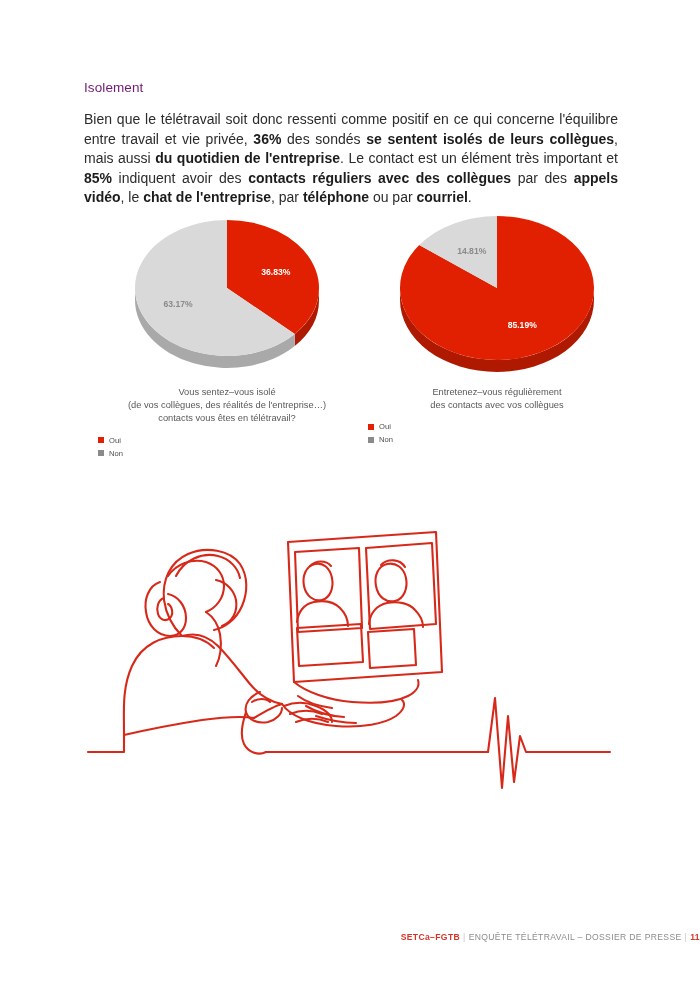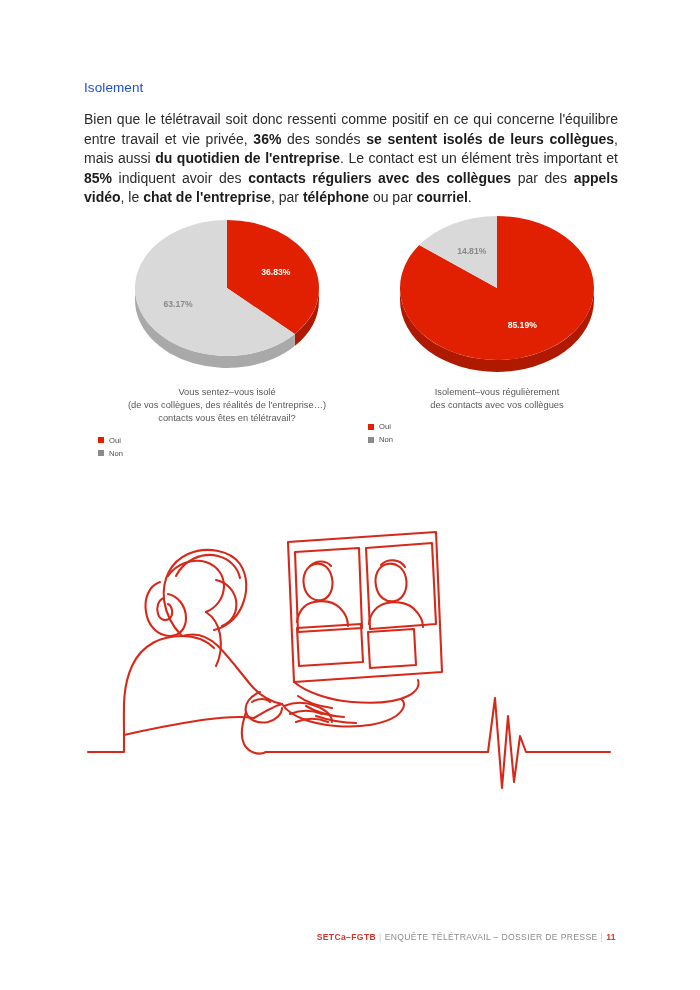--- a/index.html
+++ b/index.html
@@ -22,21 +22,21 @@
     background: #ffffff;
   }
 
   
   .section-heading {
     position: absolute;
     left: 84px;
     top: 80px;
     font-size: 13.5px;
     font-weight: 400;
-    color: #1d4ed8;
+    color: #701a75;
     letter-spacing: 0.1px;
   }
 
   
   .body-text {
     position: absolute;
     left: 84px;
     top: 110px;
     width: 534px;
     font-size: 14px;
@@ -113,21 +113,20 @@
   }
   .illustration svg { display: block; }
 
   
   .footer {
     position: absolute;
     left: 0;
     top: 932px;
     width: 700px;
     text-align: right;
-    padding-right: 84px;
     box-sizing: border-box;
     font-size: 8.6px;
     letter-spacing: 0.35px;
     color: #8c8c8e;
   }
   .footer .brand {
     color: #d7352a;
     font-weight: 700;
   }
   .footer .sep { color: #c9c9cb; padding: 0 3px; }
@@ -184,21 +183,21 @@
         <svg id="pie-svg-1" width="270" height="175" viewBox="0 0 270 175">
             <path d="M 232 78 A 97 72 0 0 1 38 78.00000000000001
           L 38 90.00000000000001 A 97 72 0 0 0 232 90 Z" fill="#af1900"></path>
             <path d="M 135 78 L 135 6 A 97 72 0 1 1 57.21157736384626 34.987111751130655 Z" fill="#e02000"></path>
             <path d="M 135 78 L 57.21157736384626 34.987111751130655 A 97 72 0 0 1 134.99999999999997 6 Z" fill="#d9d9d9"></path>
             <text x="160.24183678198602" y="118.32093356079275" text-anchor="middle" font-family="&quot;Liberation Sans&quot;, sans-serif" font-size="8.6" font-weight="700" fill="#ffffff">85.19%</text>
             <text x="109.75816321801398" y="43.67906643920723" text-anchor="middle" font-family="&quot;Liberation Sans&quot;, sans-serif" font-size="8.6" font-weight="700" fill="#8a8a8c">14.81%</text>
           </svg>
       </div>
       <div class="chart-caption">
-        <div>Isolement–vous régulièrement</div>
+        <div>Entretenez–vous régulièrement</div>
         <div>des contacts avec vos collègues</div>
       </div>
       <div class="legend">
         <div class="legend-row">
           <span class="legend-swatch oui"></span>
           <span class="legend-label">Oui</span>
         </div>
         <div class="legend-row">
           <span class="legend-swatch non"></span>
           <span class="legend-label">Non</span>

